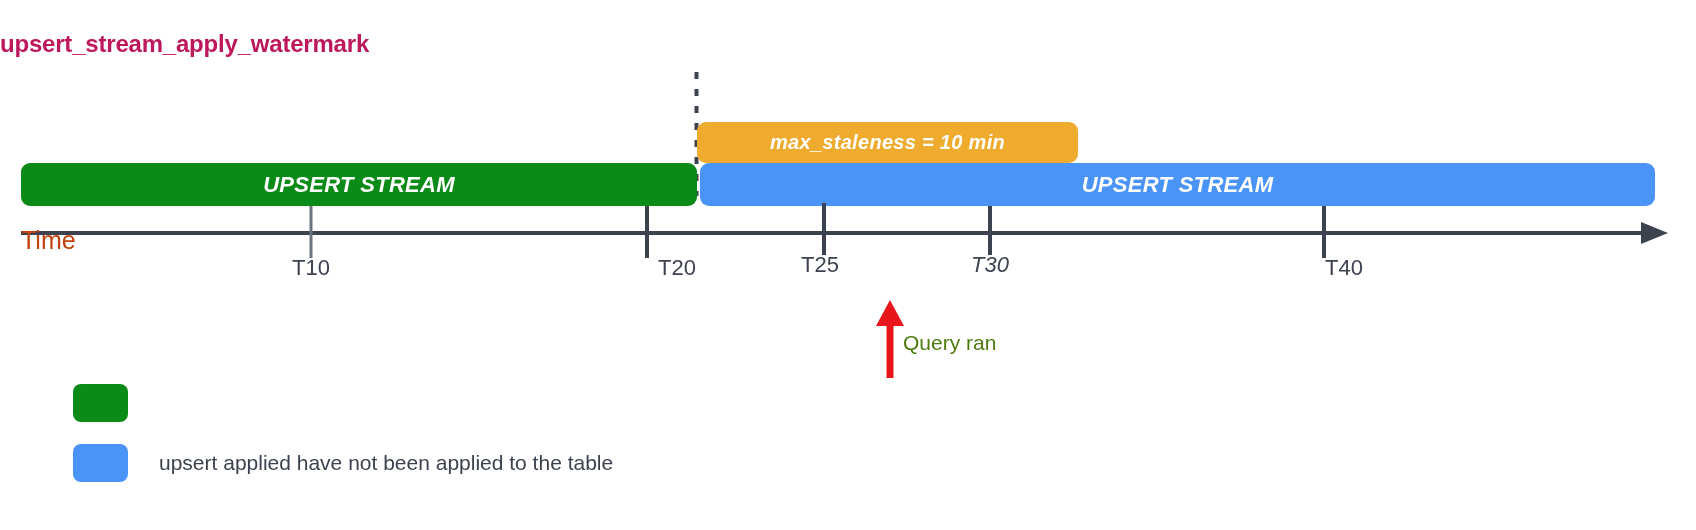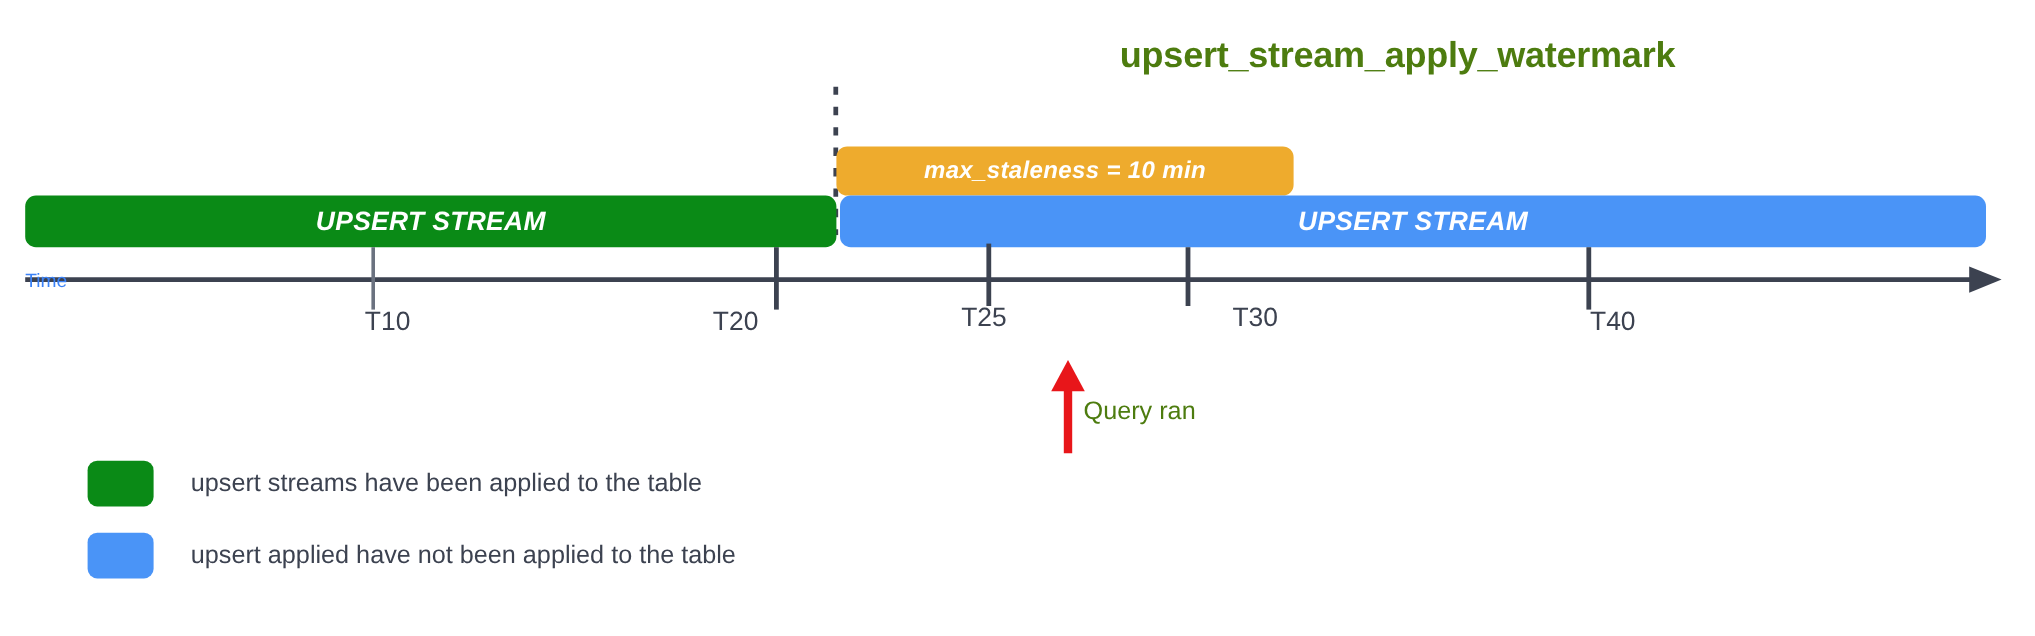--- a/index.html
+++ b/index.html
@@ -18,24 +18,24 @@
     background: #ffffff;
     overflow: hidden;
   }
 
   
   .diagram-title {
     position: absolute;
     left: 0;
     top: 30px;
     width: 1396px;
-    text-align: right;
-    font-size: 30px;
+    text-align: left;
+    font-size: 24px;
     font-weight: bold;
-    color: #4d7c0f;
+    color: #be185d;
     letter-spacing: -0.2px;
     white-space: nowrap;
   }
 
   
   .watermark-line {
     position: absolute;
     left: 694px;
     top: 72px;
     width: 5px;
@@ -103,22 +103,22 @@
     width: 1696px;
     height: 530px;
     pointer-events: none;
   }
   .axis-layer svg { display: block; }
 
   .axis-caption {
     position: absolute;
     left: 21px;
     top: 226px;
-    font-size: 16px;
-    color: #3b82f6;
+    font-size: 25px;
+    color: #c2410c;
     white-space: nowrap;
   }
 
   .tick-label {
     position: absolute;
     font-size: 22px;
     color: #3c4250;
     text-align: center;
     white-space: nowrap;
     transform: translateX(-50%);
@@ -201,38 +201,37 @@
       <line x1="311" y1="206" x2="311" y2="258" stroke="#6b7280" stroke-width="3"></line>
       <line x1="647" y1="206" x2="647" y2="258" stroke="#3c4250" stroke-width="4"></line>
       <line x1="824" y1="203" x2="824" y2="255" stroke="#3c4250" stroke-width="4"></line>
       <line x1="990" y1="206" x2="990" y2="255" stroke="#3c4250" stroke-width="4"></line>
       <line x1="1324" y1="206" x2="1324" y2="258" stroke="#3c4250" stroke-width="4"></line>
     </svg>
   </div>
 
   <div class="axis-caption">Time</div>
 
-  <div class="tick-label" style="left:311px; top:255px;margin-left:12px;">T10</div>
-  <div class="tick-label" style="left:613px; top:255px;">T20</div>
+  <div class="tick-label" style="left:311px; top:255px;">T10</div>
+  <div class="tick-label" style="left:677px; top:255px;">T20</div>
   <div class="tick-label" style="left:820px; top:252px;">T25</div>
-  <div class="tick-label" style="left:1046px; top:252px;">T30</div>
+  <div class="tick-label" style="left:990px; top:252px;font-style:italic;">T30</div>
   <div class="tick-label" style="left:1344px; top:255px;">T40</div>
 
   <div class="query-arrow">
     <svg width="32" height="78" viewBox="0 0 32 78">
       <line x1="16" y1="78" x2="16" y2="18" stroke="#e8161a" stroke-width="7"></line>
       <polygon points="16,0 30,26 2,26" fill="#e8161a"></polygon>
     </svg>
   </div>
   <div class="query-caption">Query ran</div>
 
   <div class="legend">
     <div class="legend-row">
       <div class="legend-swatch" style="background:#0a8a16;"></div>
-      <div class="legend-text">upsert streams have been applied to the table</div>
     </div>
     <div class="legend-row">
       <div class="legend-swatch" style="background:#4a94f7;"></div>
       <div class="legend-text">upsert applied have not been applied to the table</div>
     </div>
   </div>
 
 </div>
 
 </body></html>

